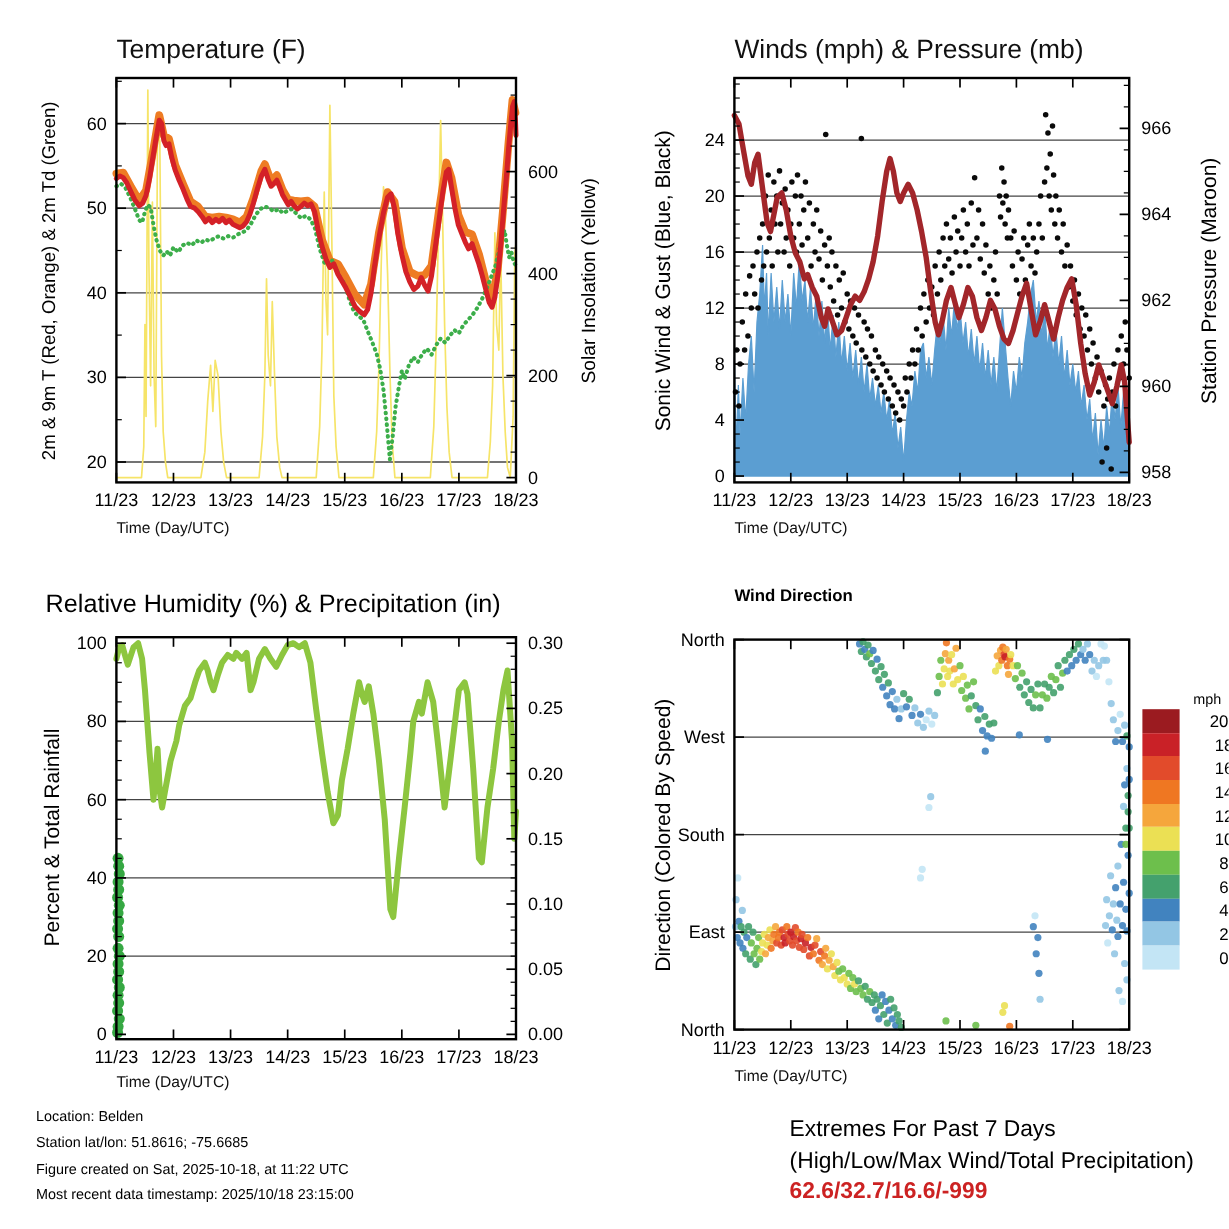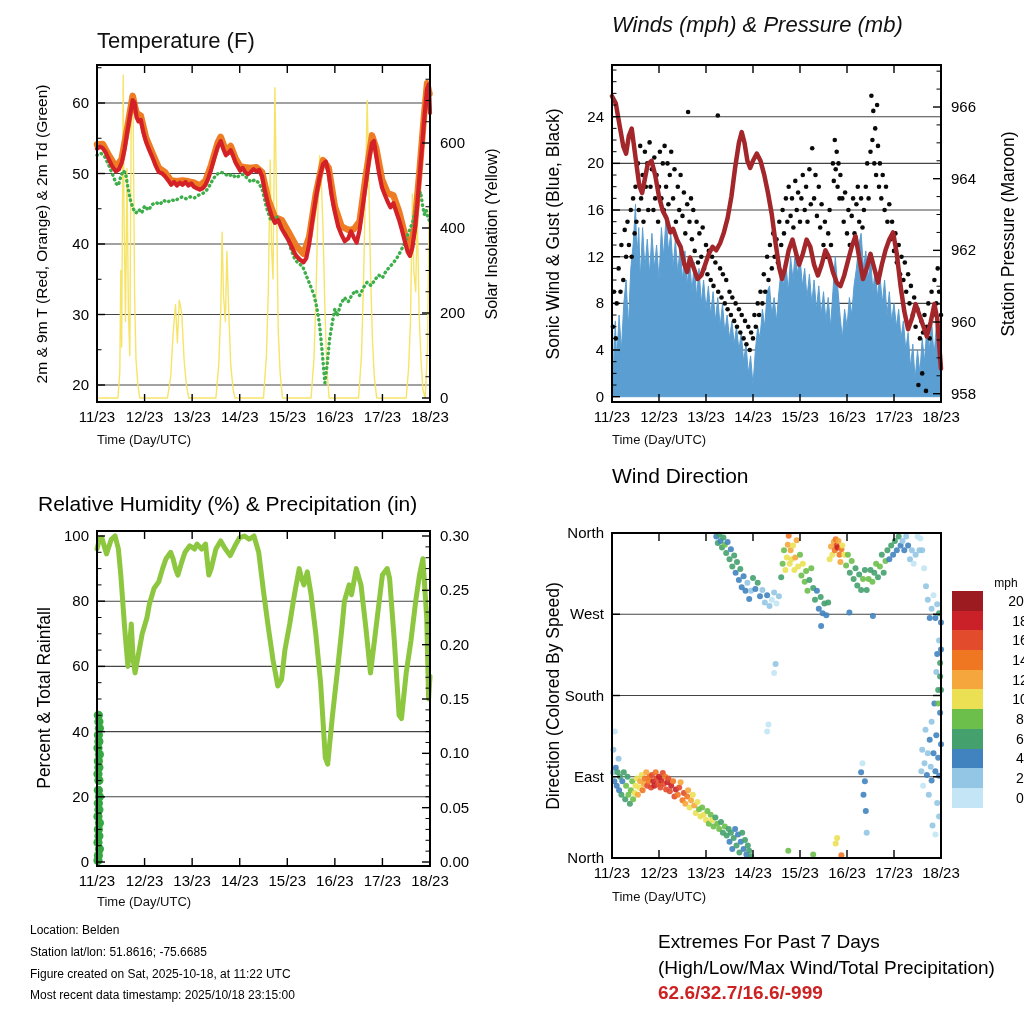--- a/index.html
+++ b/index.html
@@ -919,23 +919,23 @@
           <line x1="941" x2="933" y1="533" y2="533" stroke="#000" stroke-width="1.4"></line>
           <line x1="941" x2="933" y1="614.25" y2="614.25" stroke="#000" stroke-width="1.4"></line>
           <line x1="941" x2="933" y1="695.5" y2="695.5" stroke="#000" stroke-width="1.4"></line>
           <line x1="941" x2="933" y1="776.75" y2="776.75" stroke="#000" stroke-width="1.4"></line>
           <line x1="941" x2="933" y1="858" y2="858" stroke="#000" stroke-width="1.4"></line>
         </g>
       </g>
     </svg>
 
   <div class="abs ctr ctitle" style="left:97px;top:28px;width:333px;">Temperature (F)</div>
-  <div class="abs ctr ctitle" style="left:612px;top:12px;width:329px;font-style:italic;">Winds (mph) &amp; Pressure (mb)</div>
+  <div class="abs ctr ctitle" style="left:612px;top:28px;width:329px;">Winds (mph) &amp; Pressure (mb)</div>
   <div class="abs ctr" style="left:38px;top:492px;width:488px;font-size:21px;">Relative Humidity (%) &amp; Precipitation (in)</div>
-  <div class="abs ctr" style="left:612px;top:464px;width:329px;font-size:21px;">Wind Direction</div>
+  <div class="abs ctr" style="left:612px;top:488px;width:329px;font-size:14px;font-weight:bold;">Wind Direction</div>
 
   <div class="abs ctr xlab" style="left:97px;top:432px;width:333px;">Time (Day/UTC)</div>
   <div class="abs ctr xlab" style="left:612px;top:432px;width:329px;">Time (Day/UTC)</div>
   <div class="abs ctr xlab" style="left:97px;top:894px;width:333px;">Time (Day/UTC)</div>
   <div class="abs ctr xlab" style="left:612px;top:889px;width:329px;">Time (Day/UTC)</div>
 
   <div class="abs vlab" style="left:42px;top:234px;font-size:15.5px;">2m &amp; 9m T (Red, Orange) &amp; 2m Td (Green)</div>
   <div class="abs vlab" style="left:492px;top:234px;font-size:16px;">Solar Insolation (Yellow)</div>
   <div class="abs vlab" style="left:553px;top:234px;font-size:17.5px;">Sonic Wind &amp; Gust (Blue, Black)</div>
   <div class="abs vlab" style="left:1008px;top:234px;font-size:17.5px;">Station Pressure (Maroon)</div>

